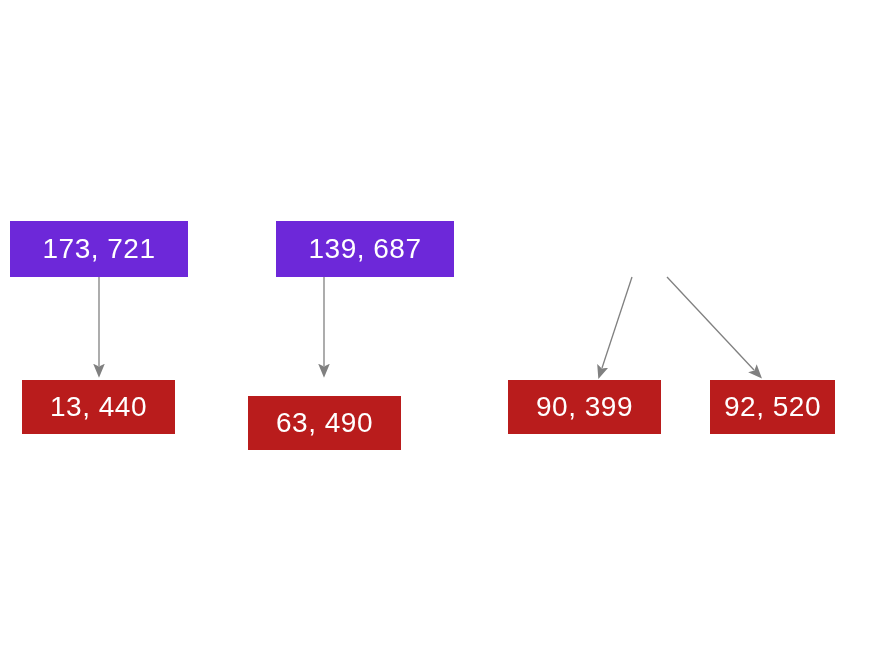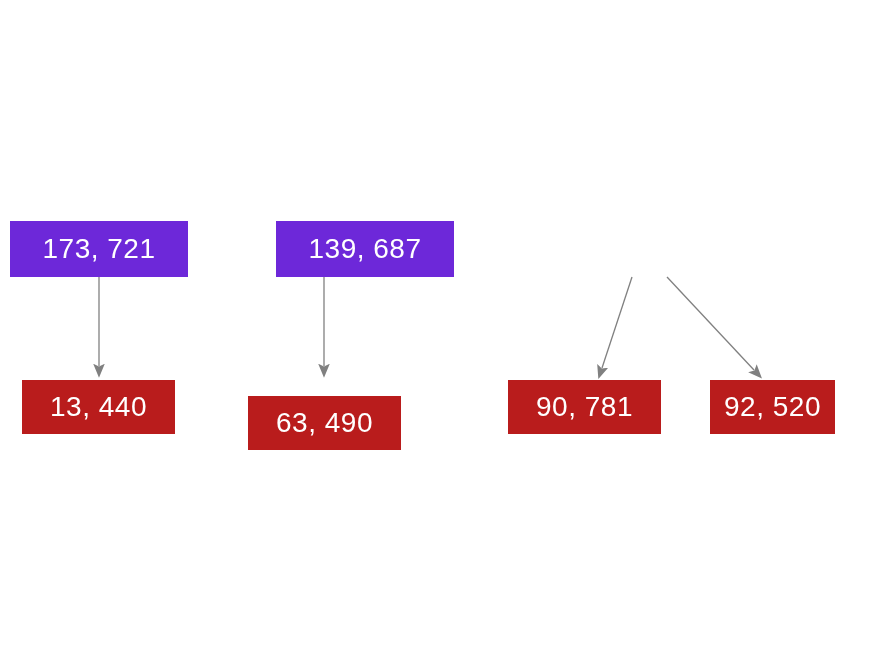--- a/index.html
+++ b/index.html
@@ -78,19 +78,19 @@
     <span>139, 687</span>
   </div>
 
   <div id="n-c1" class="node child">
     <span>13, 440</span>
   </div>
   <div id="n-c2" class="node child">
     <span>63, 490</span>
   </div>
   <div id="n-c3" class="node child">
-    <span>90, 781</span>
+    <span>90, 399</span>
   </div>
   <div id="n-c4" class="node child">
     <span>92, 520</span>
   </div>
 
 </div>
 
 </body></html>

